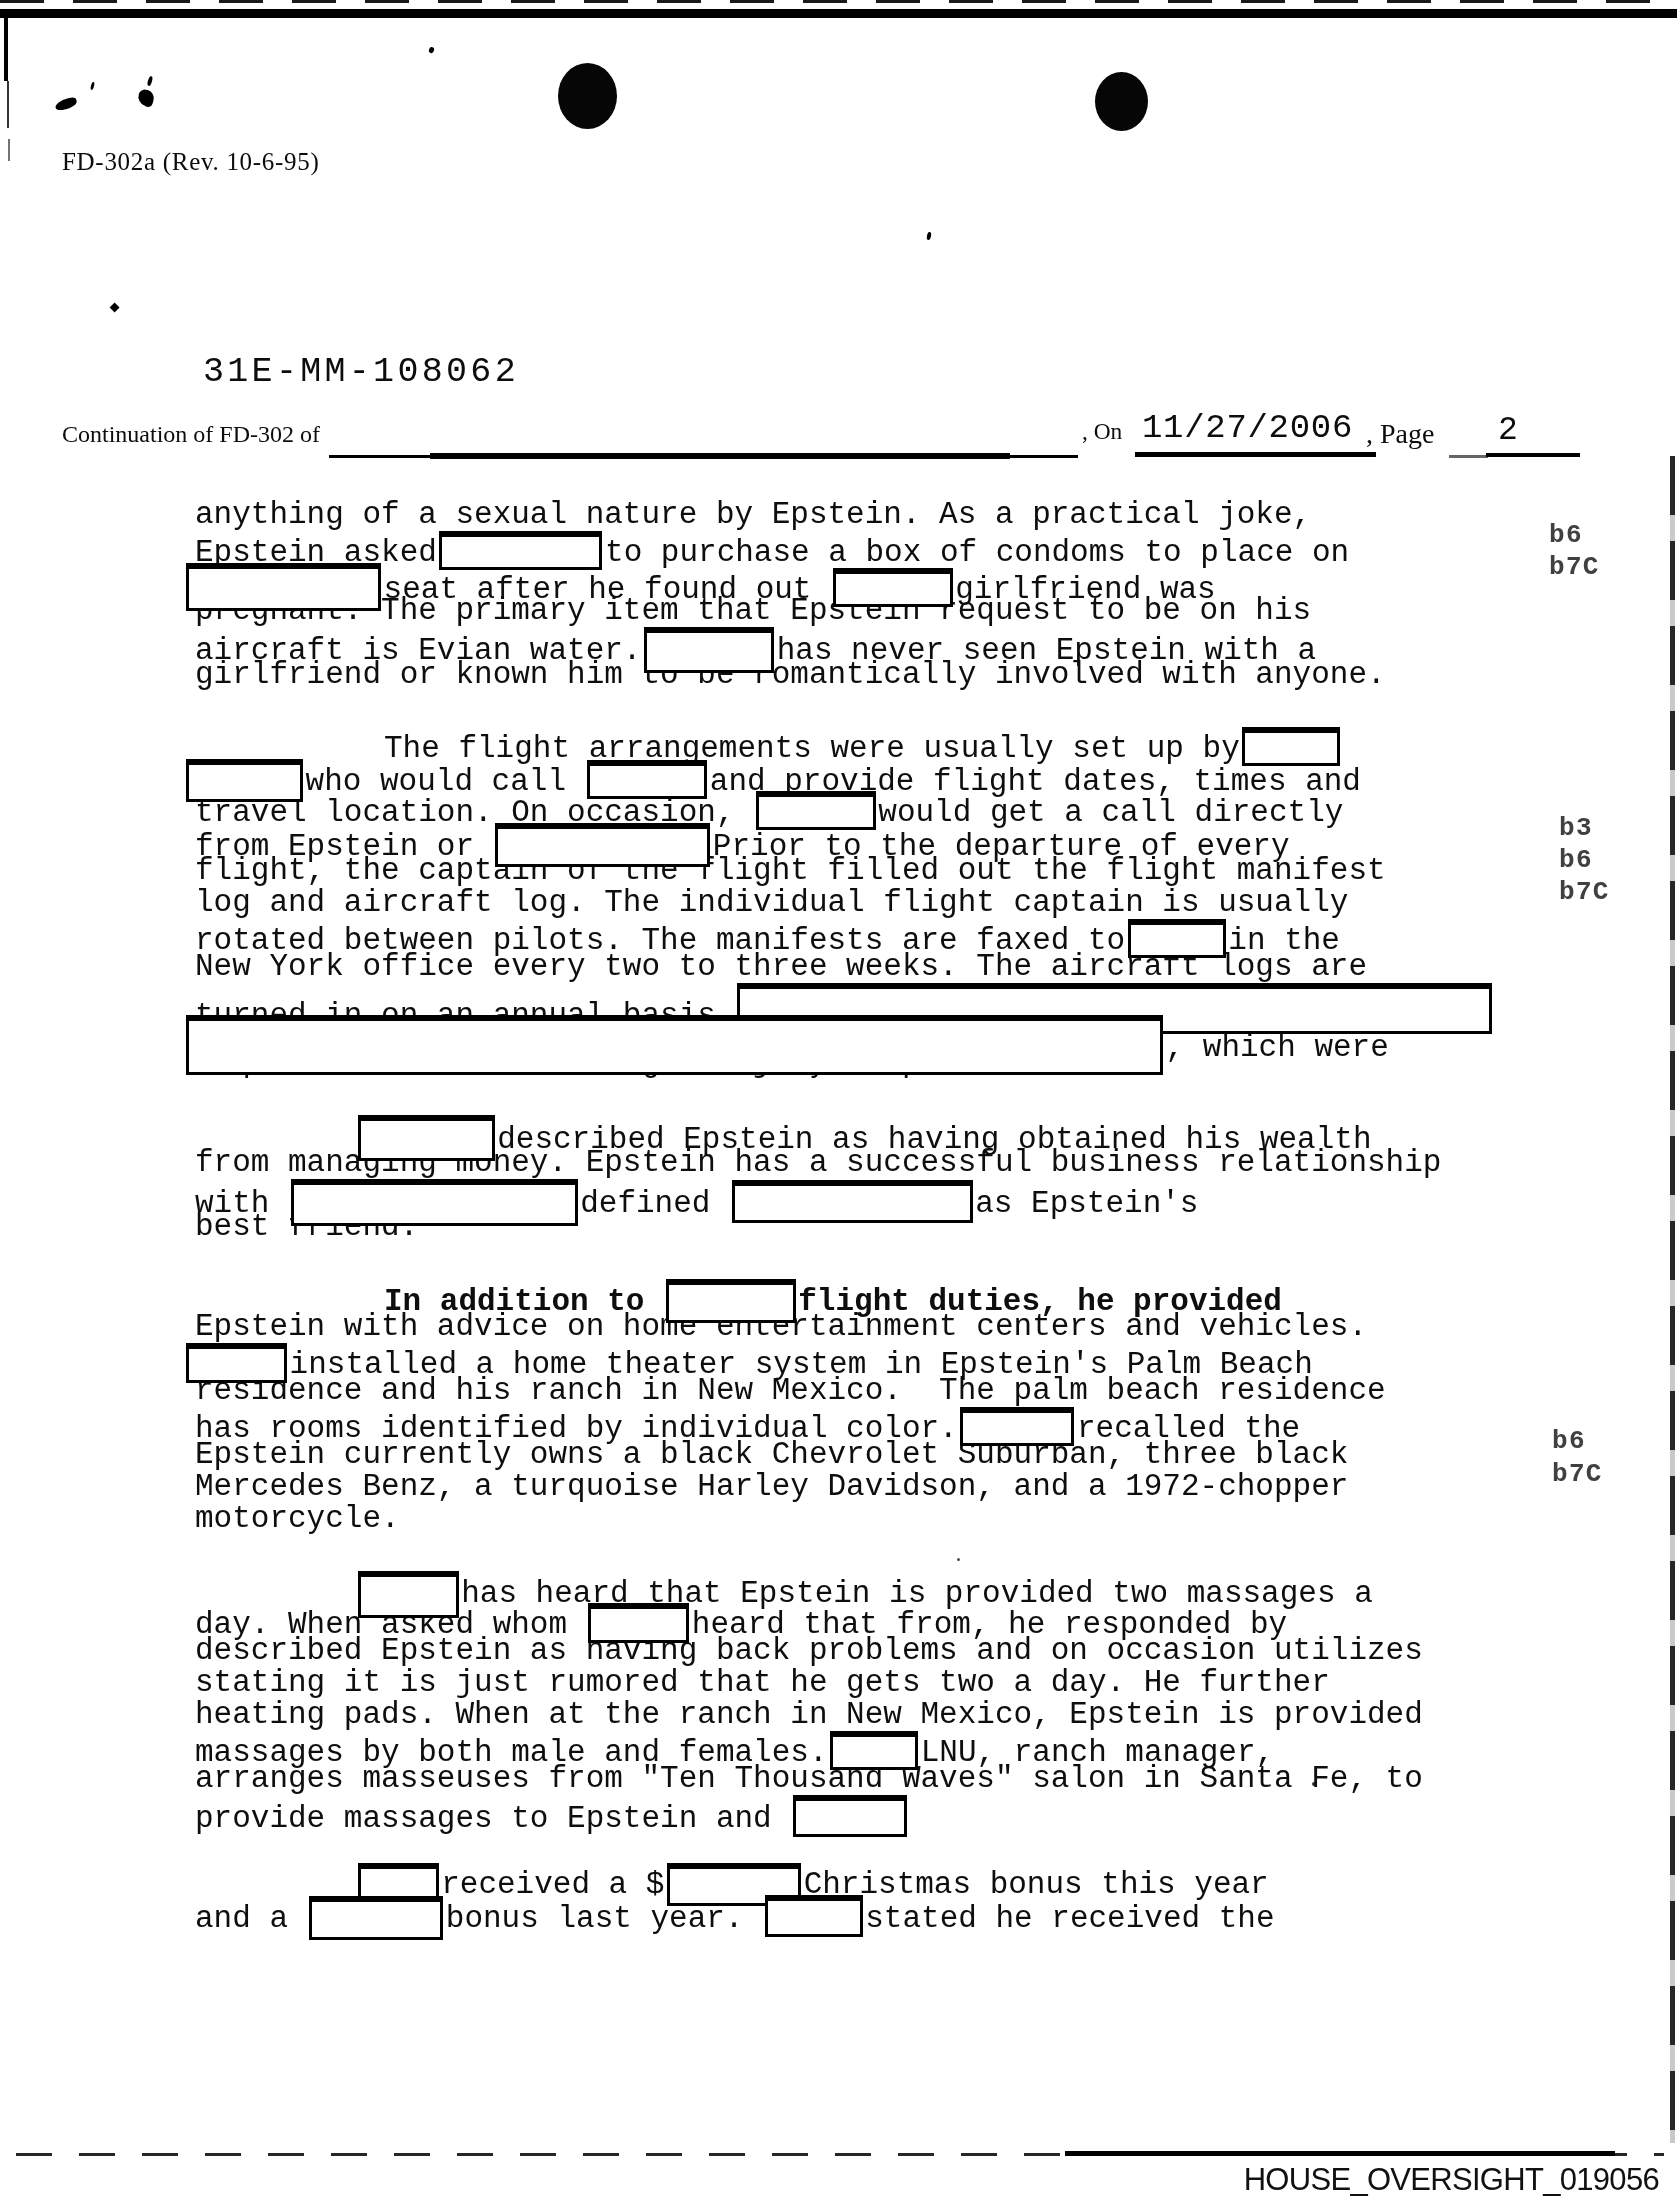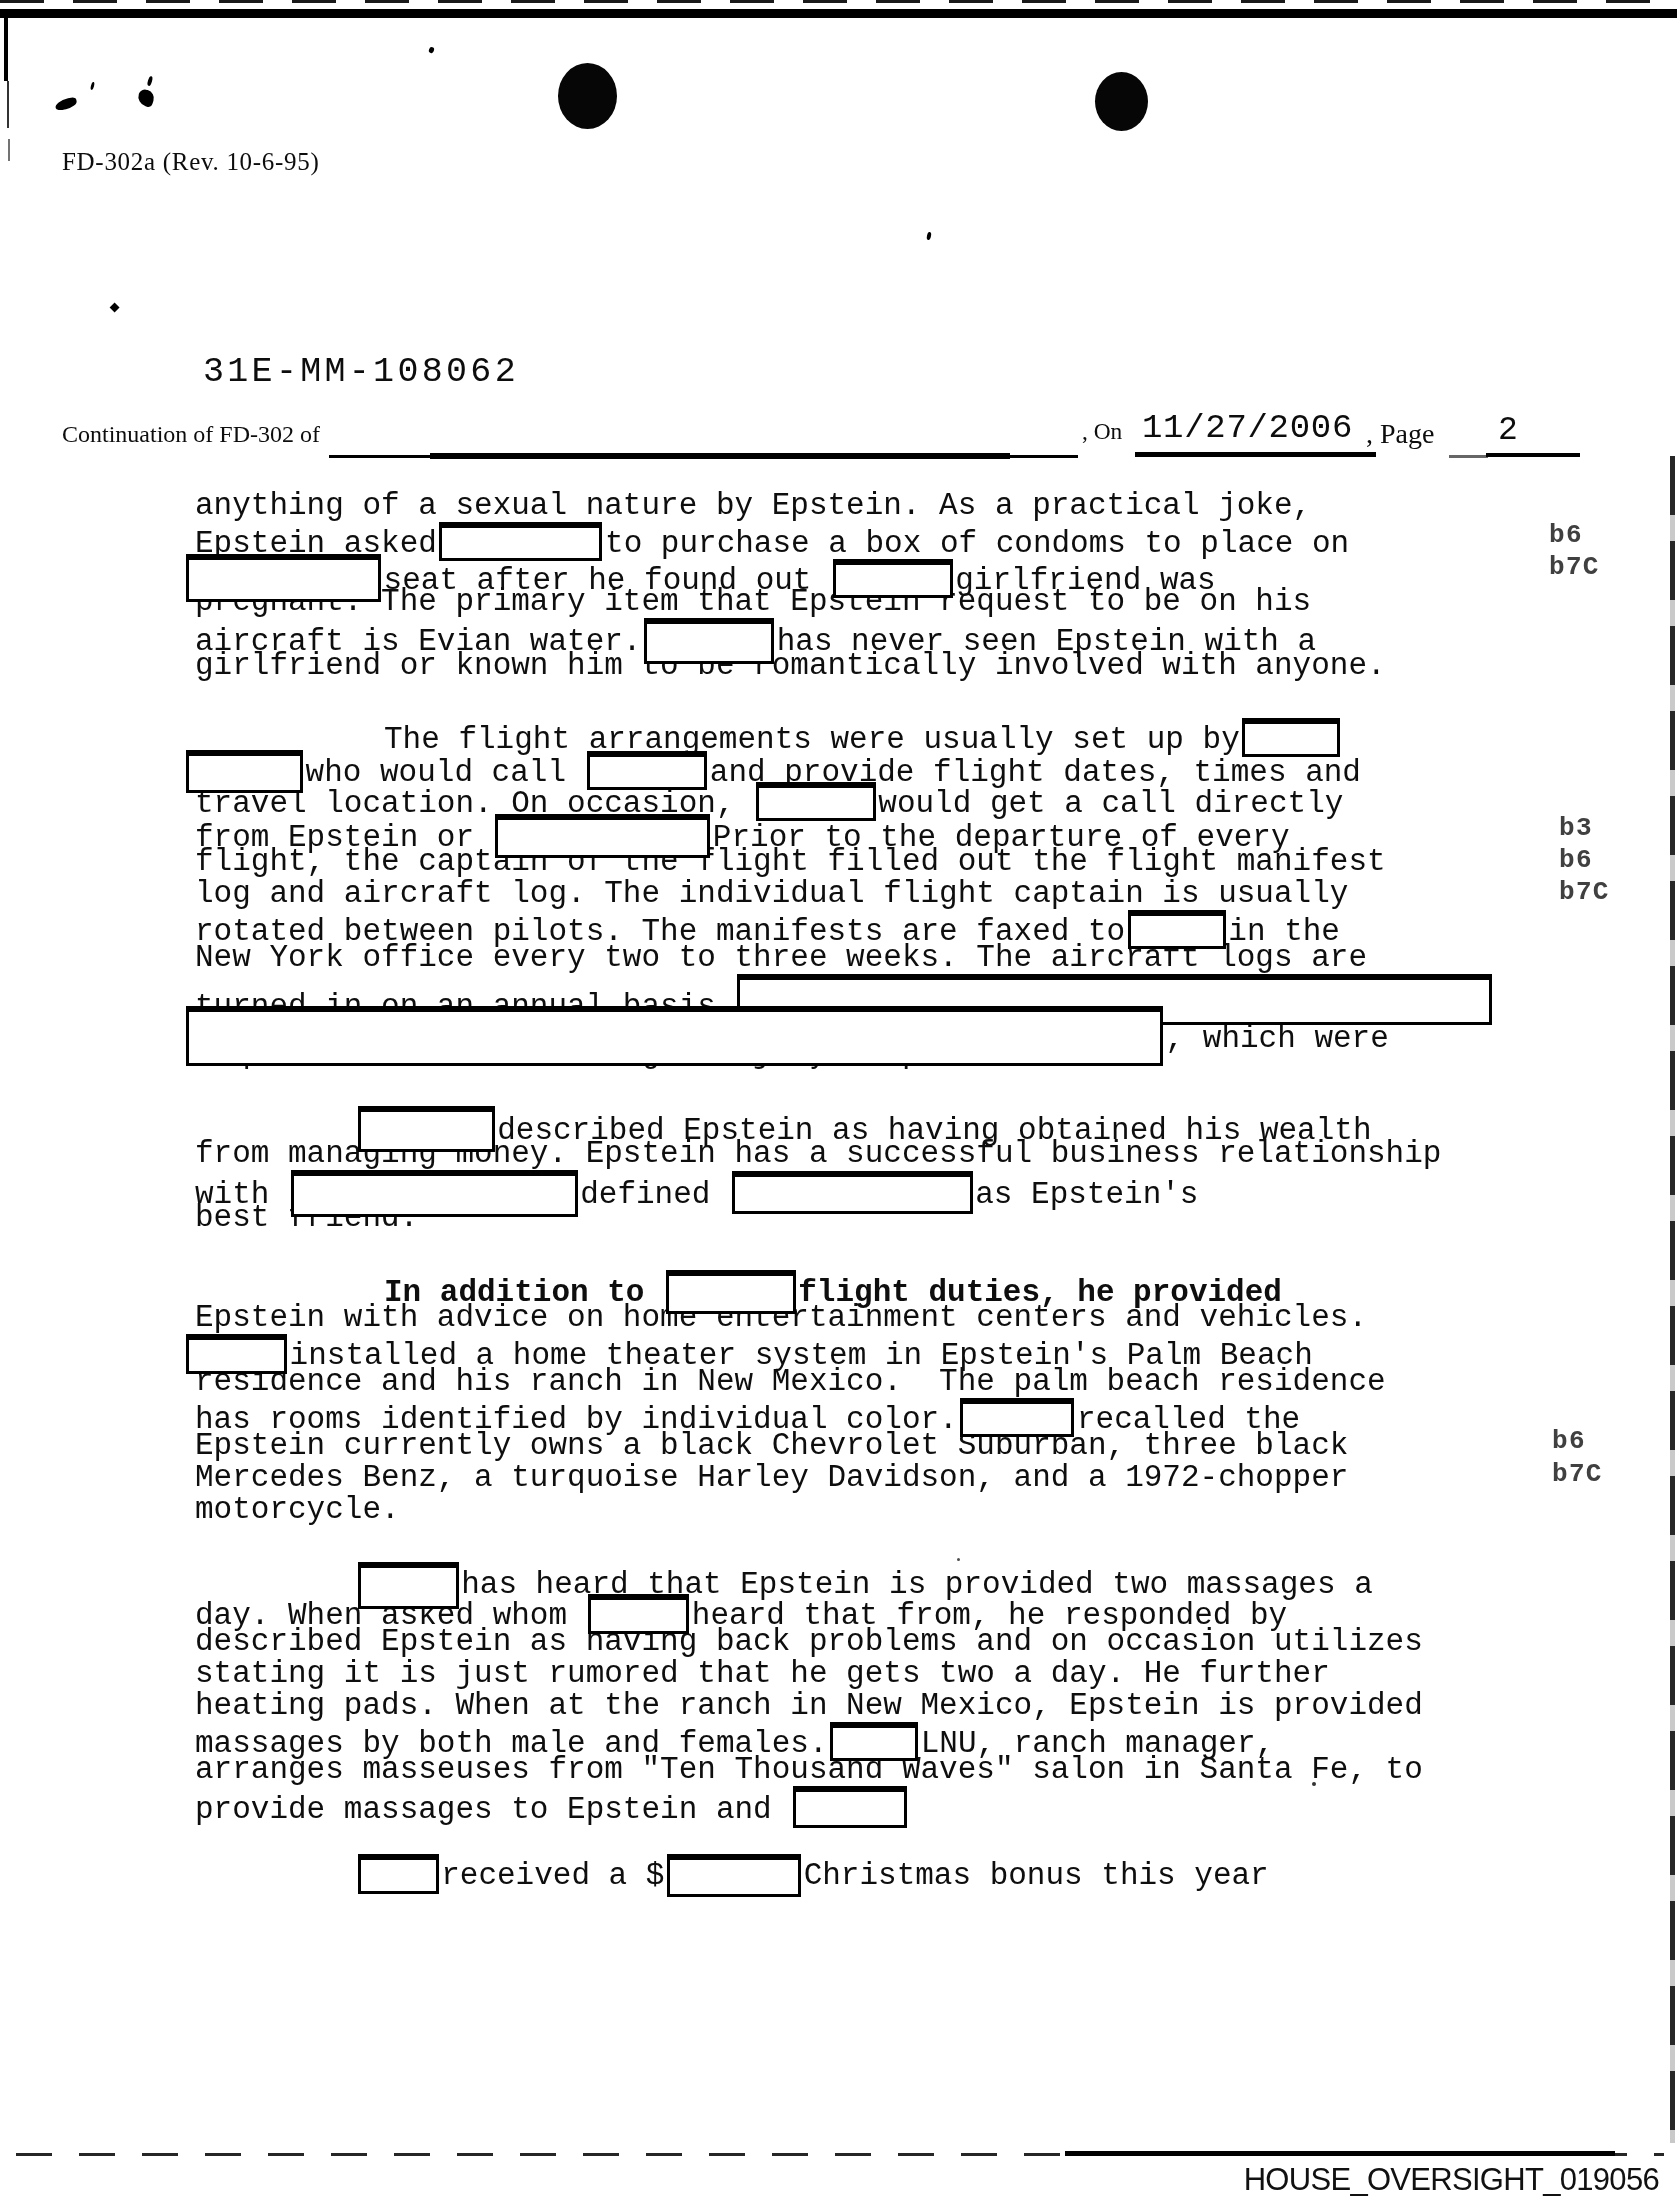--- a/index.html
+++ b/index.html
@@ -49,21 +49,21 @@
     font-family:"Liberation Mono",monospace;font-size:33px;}
   .rule{position:absolute;background:#000;}
   .blank-rule{left:329px;top:455px;width:749px;height:3.3px;}
   .blank-rule-bold{left:430px;top:453px;width:580px;height:5.9px;}
   .date-rule{left:1135px;top:452px;width:241px;height:5.2px;}
   .page-rule-light{left:1449px;top:455px;width:39px;height:2.6px;opacity:.6;}
   .page-rule{left:1486px;top:453px;width:94px;height:3.9px;}
   
   .doc-body{position:absolute;left:195px;top:490px;width:1374px;
     font-family:"Liberation Mono",monospace;font-size:31px;color:#0e0e0e;}
-  .paragraph{margin:0 0 36px 0;}
+  .paragraph{margin:9px 0 36px 0;}
   .paragraph:last-child{margin-bottom:0;}
   .line{height:32px;line-height:32px;white-space:pre;}
   .redaction{
     display:inline-block;box-sizing:border-box;
     background:#fff;border:3.9px solid #000;border-top-width:6.5px;
     height:39px;vertical-align:-9px;margin:0 2.6px;position:relative;z-index:2;
   }
   .margin-code{position:absolute;font-family:"Liberation Mono",monospace;
     font-weight:700;font-size:26px;letter-spacing:1.3px;color:#404040;}
   
@@ -152,20 +152,21 @@
         <div class="line"><span>day. When asked whom </span><span class="redaction" style="width: 101px; height: 40px; vertical-align: -10.4px;"></span><span>heard that from, he responded by</span></div>
         <div class="line"><span>described Epstein as having back problems and on occasion utilizes</span></div>
         <div class="line"><span>stating it is just rumored that he gets two a day. He further</span></div>
         <div class="line"><span>heating pads. When at the ranch in New Mexico, Epstein is provided</span></div>
         <div class="line"><span>massages by both male and females.</span><span class="redaction" style="width: 88px;"></span><span>LNU, ranch manager,</span></div>
         <div class="line"><span>arranges masseuses from "Ten Thousand Waves" salon in Santa Fe, to</span></div>
         <div class="line"><span>provide massages to Epstein and </span><span class="redaction" style="width: 114px; height: 42px; vertical-align: -10.4px;"></span></div>
       </div>
       <div class="paragraph">
         <div class="line" style="padding-left: 160px;"><span class="redaction" style="width: 81px; height: 40px; vertical-align: -10.4px;"></span><span>received a $</span><span class="redaction" style="width: 134px; height: 43px; vertical-align: -13px;"></span><span>Christmas bonus this year</span></div>
+        <div class="line"><span>and a </span><span class="redaction" style="width: 134px; height: 44px; vertical-align: -13px;"></span><span>bonus last year. </span><span class="redaction" style="width: 98px; height: 42px; vertical-align: -10.4px;"></span><span>stated he received the</span></div>
       </div>
     </div>
 
   <div class="bates">HOUSE_OVERSIGHT_019056</div>
 
 <span class="margin-code" style="left: 1549px; top: 520px;">b6</span>
     <span class="margin-code" style="left: 1549px; top: 552px;">b7C</span>
     <span class="margin-code" style="left: 1559px; top: 813px;">b3</span>
     <span class="margin-code" style="left: 1559px; top: 845px;">b6</span>
     <span class="margin-code" style="left: 1559px; top: 877px;">b7C</span>

